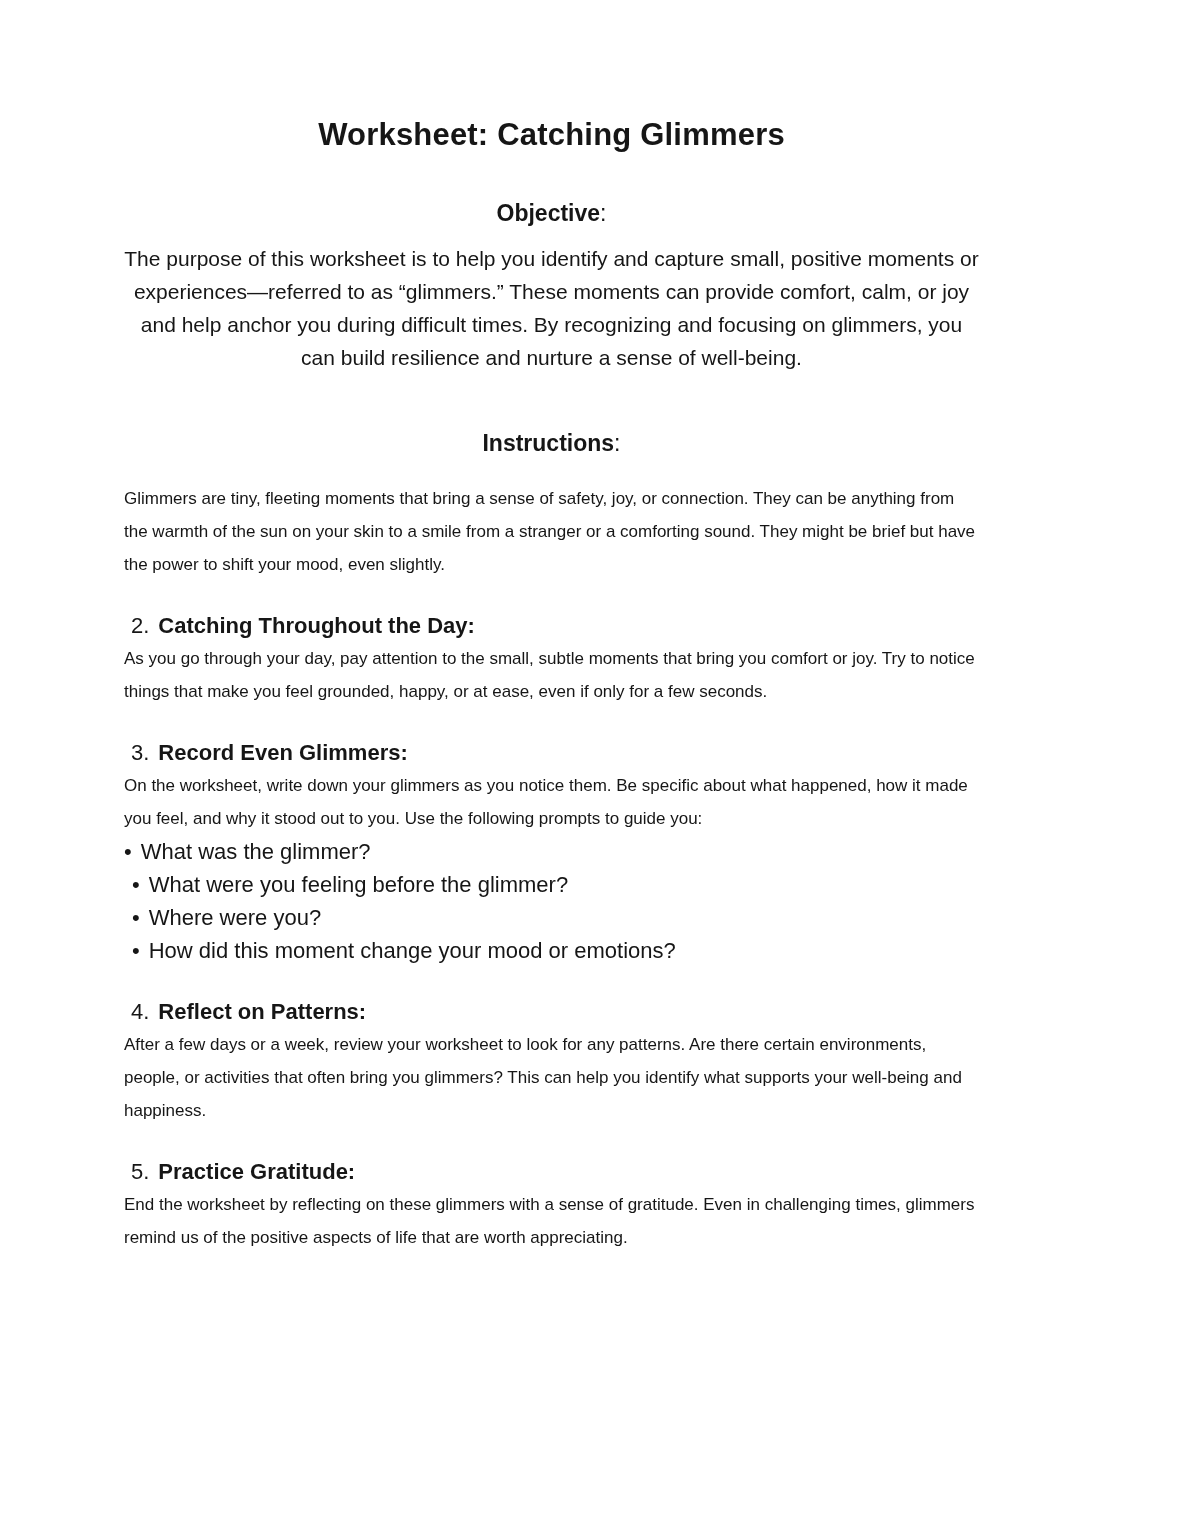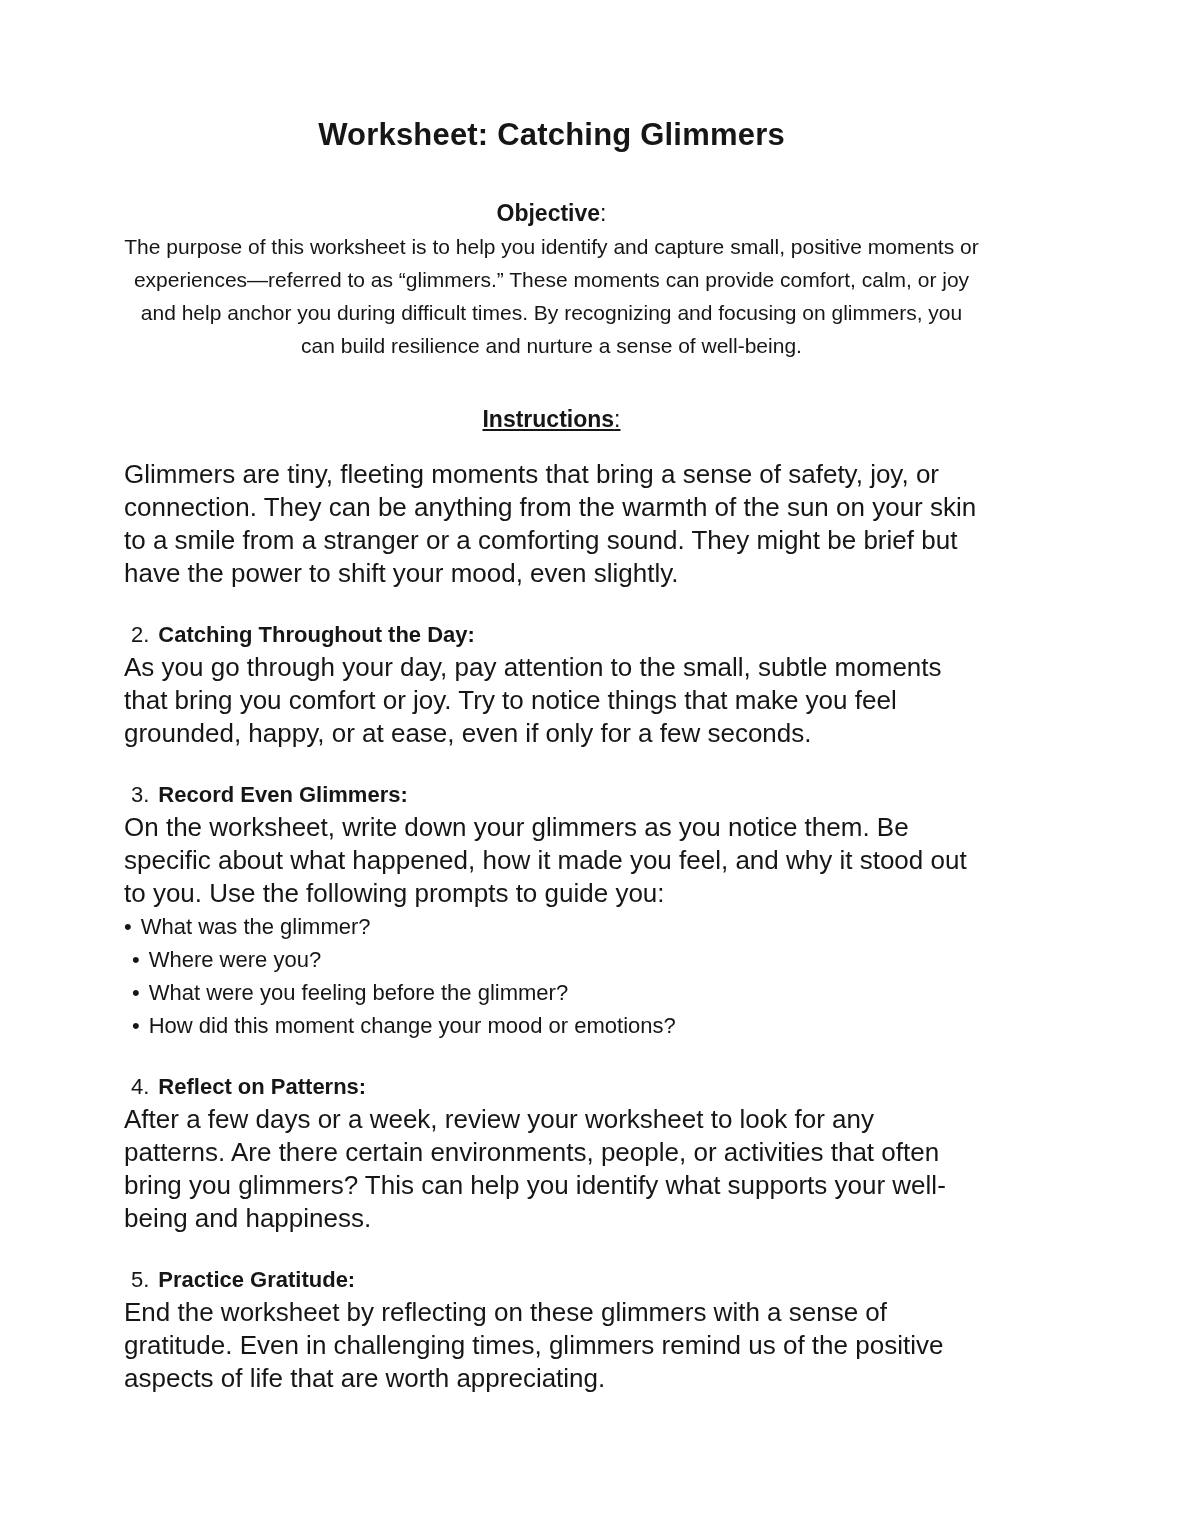--- a/index.html
+++ b/index.html
@@ -18,45 +18,45 @@
   }
   .doc-title {
     margin: 0 0 40px 0;
     font-size: 31px;
     line-height: 42px;
     font-weight: bold;
     text-align: center;
     letter-spacing: 0.2px;
   }
   .center-heading {
-    margin: 0;
+    margin: 12px;
     font-size: 23px;
     line-height: 34px;
     text-align: center;
     font-weight: normal;
   }
   .center-heading .hd { font-weight: bold; }
   .objective-body {
     margin: 0;
     font-size: 21px;
     line-height: 33px;
     text-align: center;
   }
-  .instructions-heading { margin: 40px 0 22px 0; text-decoration: underline; }
+  .instructions-heading { margin: 52px 0 22px 0; }
   .item { margin: 0 0 28px 0; }
   .item-heading {
     font-size: 22px;
     line-height: 33px;
     font-weight: normal;
   }
   .item-heading .num { padding-left: 7px; margin-right: 9px; }
   .item-heading .hd { font-weight: bold; }
   .item-body {
     margin: 0;
-    font-size: 26px;
+    font-size: 17px;
     line-height: 33px;
   }
   ul.bullet-list {
     margin: 0;
     padding: 0;
     list-style: none;
   }
   ul.bullet-list li {
     font-size: 22px;
     line-height: 33px;
@@ -84,22 +84,22 @@
   <div class="item">
     <div class="item-heading"><span class="num">2.</span><span class="hd">Catching Throughout the Day:</span></div>
     <p class="item-body">As you go through your day, pay attention to the small, subtle moments that bring you comfort or joy. Try to notice things that make you feel grounded, happy, or at ease, even if only for a few seconds.</p>
   </div>
 
   <div class="item">
     <div class="item-heading"><span class="num">3.</span><span class="hd">Record Even Glimmers:</span></div>
     <p class="item-body">On the worksheet, write down your glimmers as you notice them. Be specific about what happened, how it made you feel, and why it stood out to you. Use the following prompts to guide you:</p>
     <ul class="bullet-list">
       <li><span class="bullet">•</span><span>What was the glimmer?</span></li>
+      <li class="indented"><span class="bullet">•</span><span>What were you feeling before the glimmer?</span></li>
       <li class="indented"><span class="bullet">•</span><span>Where were you?</span></li>
-      <li class="indented"><span class="bullet">•</span><span>What were you feeling before the glimmer?</span></li>
       <li class="indented"><span class="bullet">•</span><span>How did this moment change your mood or emotions?</span></li>
     </ul>
   </div>
 
   <div class="item">
     <div class="item-heading"><span class="num">4.</span><span class="hd">Reflect on Patterns:</span></div>
     <p class="item-body">After a few days or a week, review your worksheet to look for any patterns. Are there certain environments, people, or activities that often bring you glimmers? This can help you identify what supports your well-being and happiness.</p>
   </div>
 
   <div class="item">

